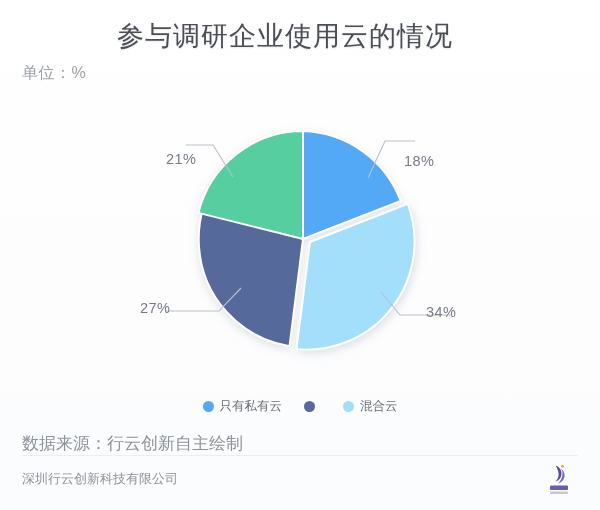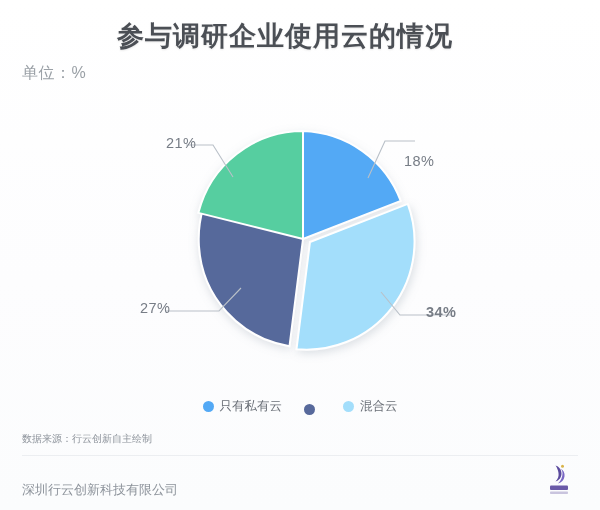--- a/index.html
+++ b/index.html
@@ -23,21 +23,21 @@
   }
 
   
   #chart-title {
     position: absolute;
     left: 0;
     top: 18px;
     width: 570px;
     text-align: center;
     font-size: 27px;
-    font-weight: bold;
+    font-weight: normal;
     color: #4b4f55;
     letter-spacing: 1px;
     text-shadow: 0 1px 2px rgba(0,0,0,0.10);
   }
   #unit-label {
     position: absolute;
     left: 22px;
     top: 63px;
     font-size: 16px;
     color: #9aa0a6;
@@ -63,33 +63,33 @@
   }
 
   .slice-label {
     position: absolute;
     font-size: 14.5px;
     color: #777d86;
     letter-spacing: 0.4px;
     white-space: nowrap;
   }
   #label-18 { left: 404px; top: 54px; margin-top: 24px; }
-  #label-21 { left: 166px; top: 60px; }
+  #label-21 { left: 166px; top: 76px; }
   #label-27 { left: 140px; top: 225px; }
-  #label-34 { left: 426px; top: 229px; font-weight: bold; }
+  #label-34 { left: 426px; top: 229px; }
 
   
   #legend {
     position: absolute;
     left: 0;
     top: 398px;
     width: 600px;
     display: flex;
     justify-content: center;
-    align-items: flex-end;
+    align-items: center;
   }
   .legend-item {
     display: flex;
     align-items: center;
     margin: 0 11px;
   }
   .legend-dot {
     width: 11px;
     height: 11px;
     border-radius: 50%;
@@ -100,42 +100,41 @@
     font-size: 12.5px;
     color: #6a6f77;
     white-space: nowrap;
   }
 
   
   #source-note {
     position: absolute;
     left: 22px;
     top: 432px;
-    font-size: 10px;
+    font-size: 17px;
     color: #8d939b;
     white-space: nowrap;
   }
   #divider {
     position: absolute;
     left: 22px;
     top: 455px;
     width: 556px;
     height: 1px;
     background: #eceef1;
   }
 
   
   #company-name {
     position: absolute;
     left: 22px;
     top: 470px;
     font-size: 13px;
     color: #8d939b;
     white-space: nowrap;
-    margin-top: 11px;
   }
   #brand-logo {
     position: absolute;
     right: 22px;
     top: 463px;
     width: 40px;
     height: 34px;
   }
 </style>
 </head>

